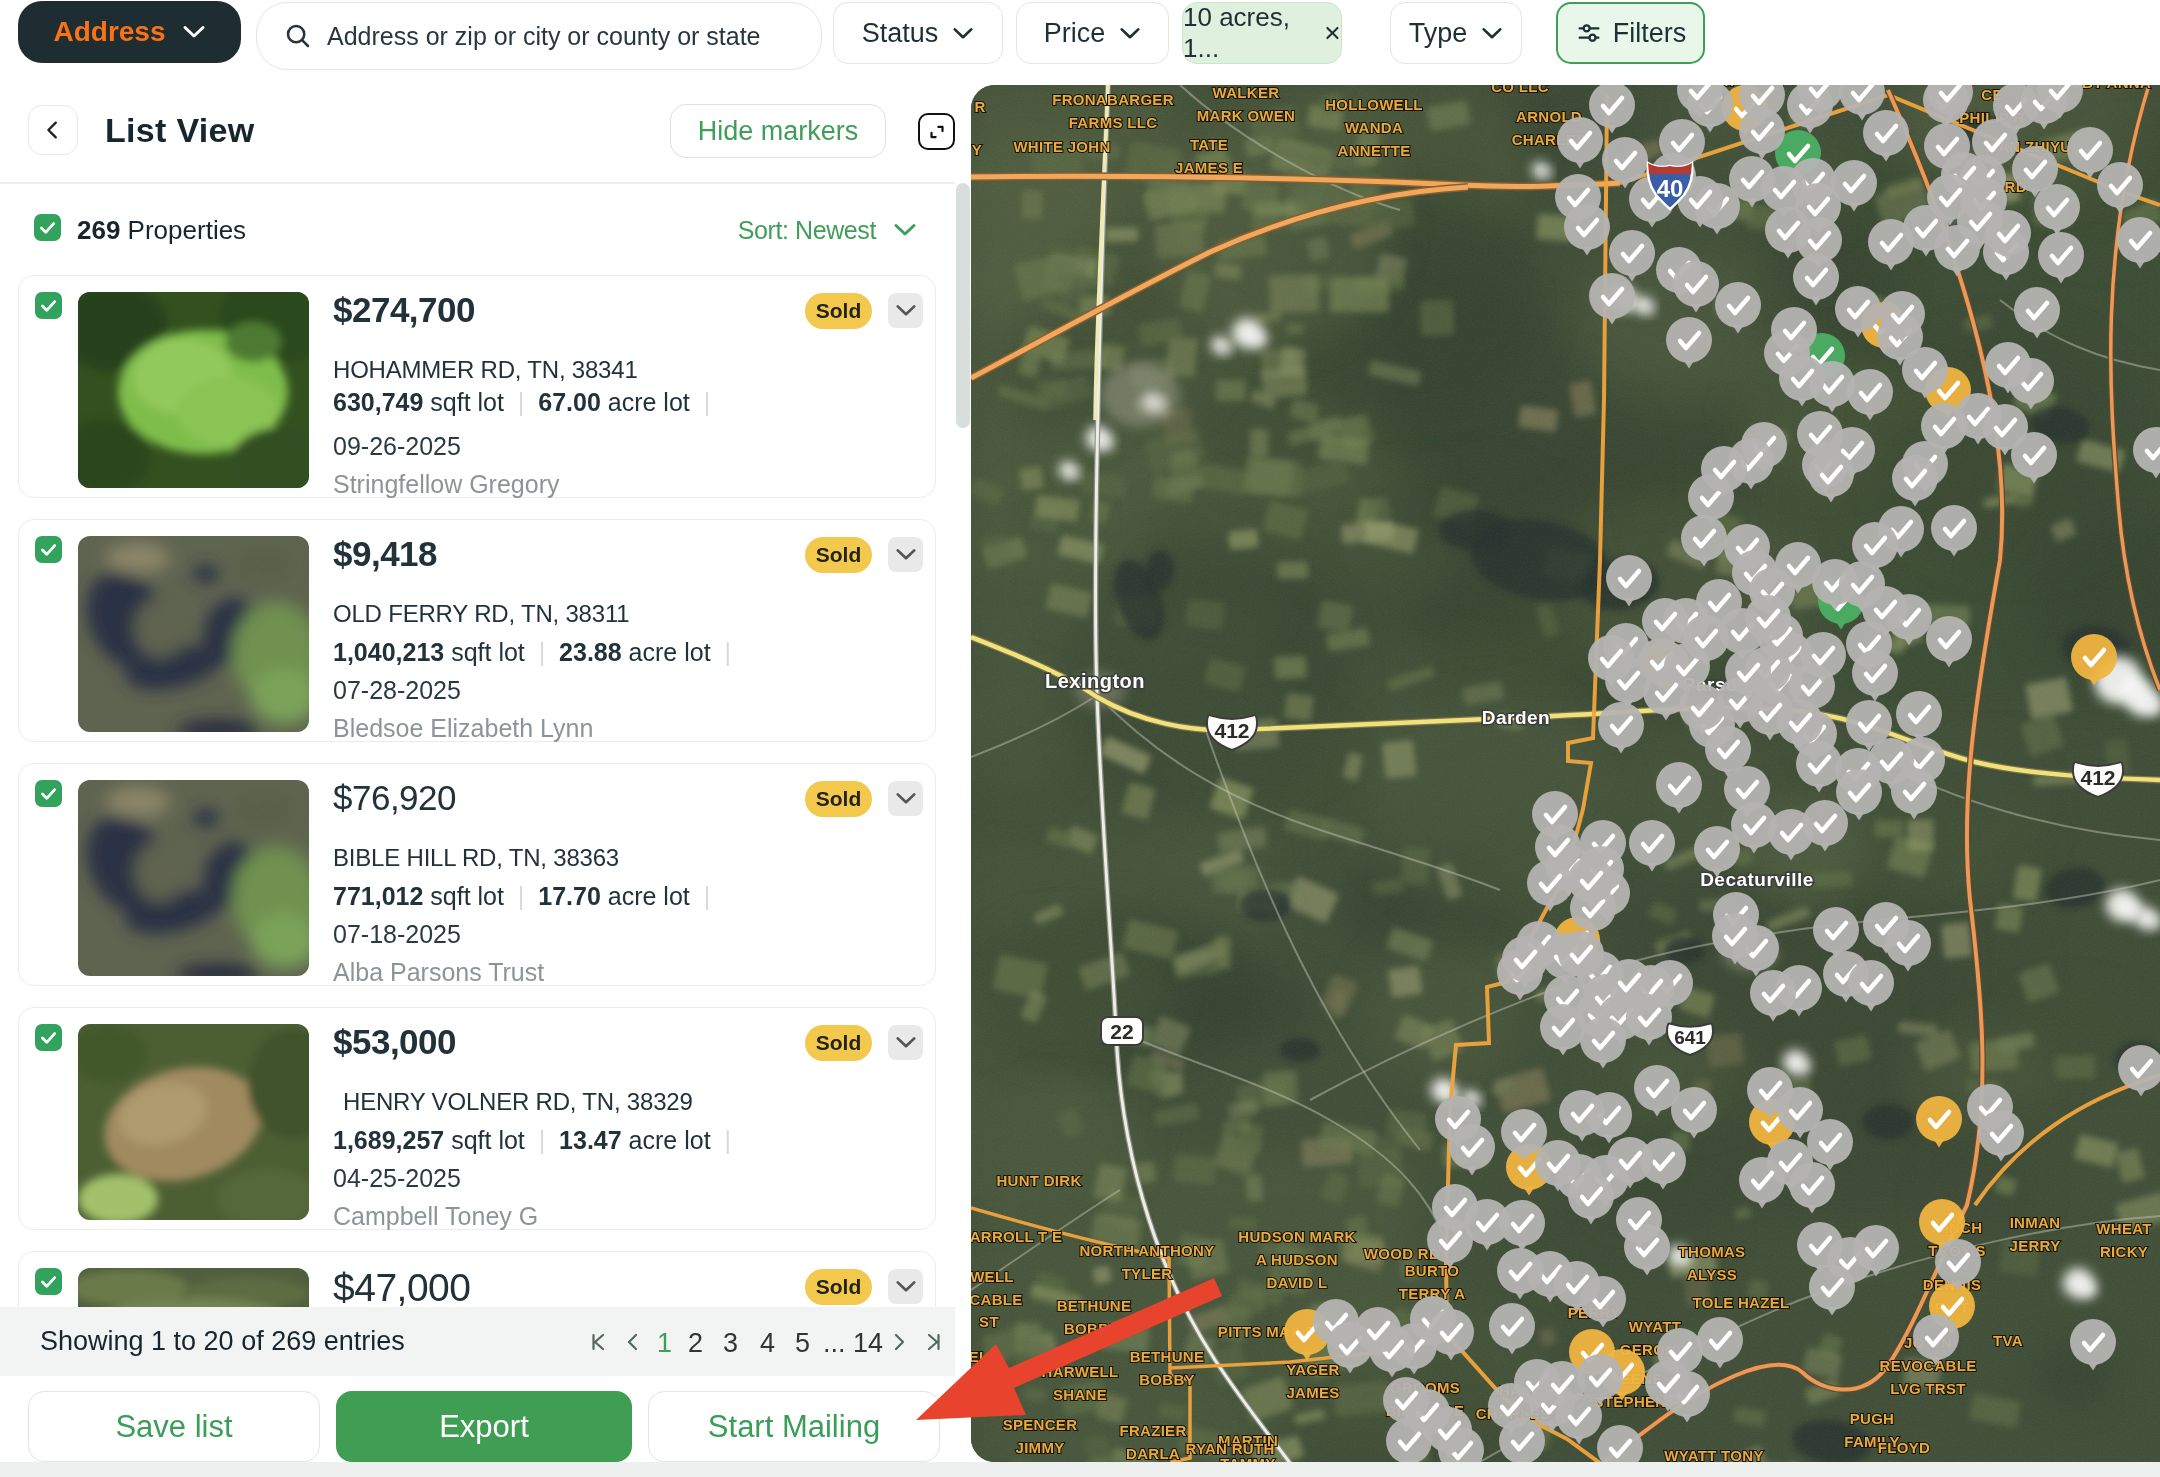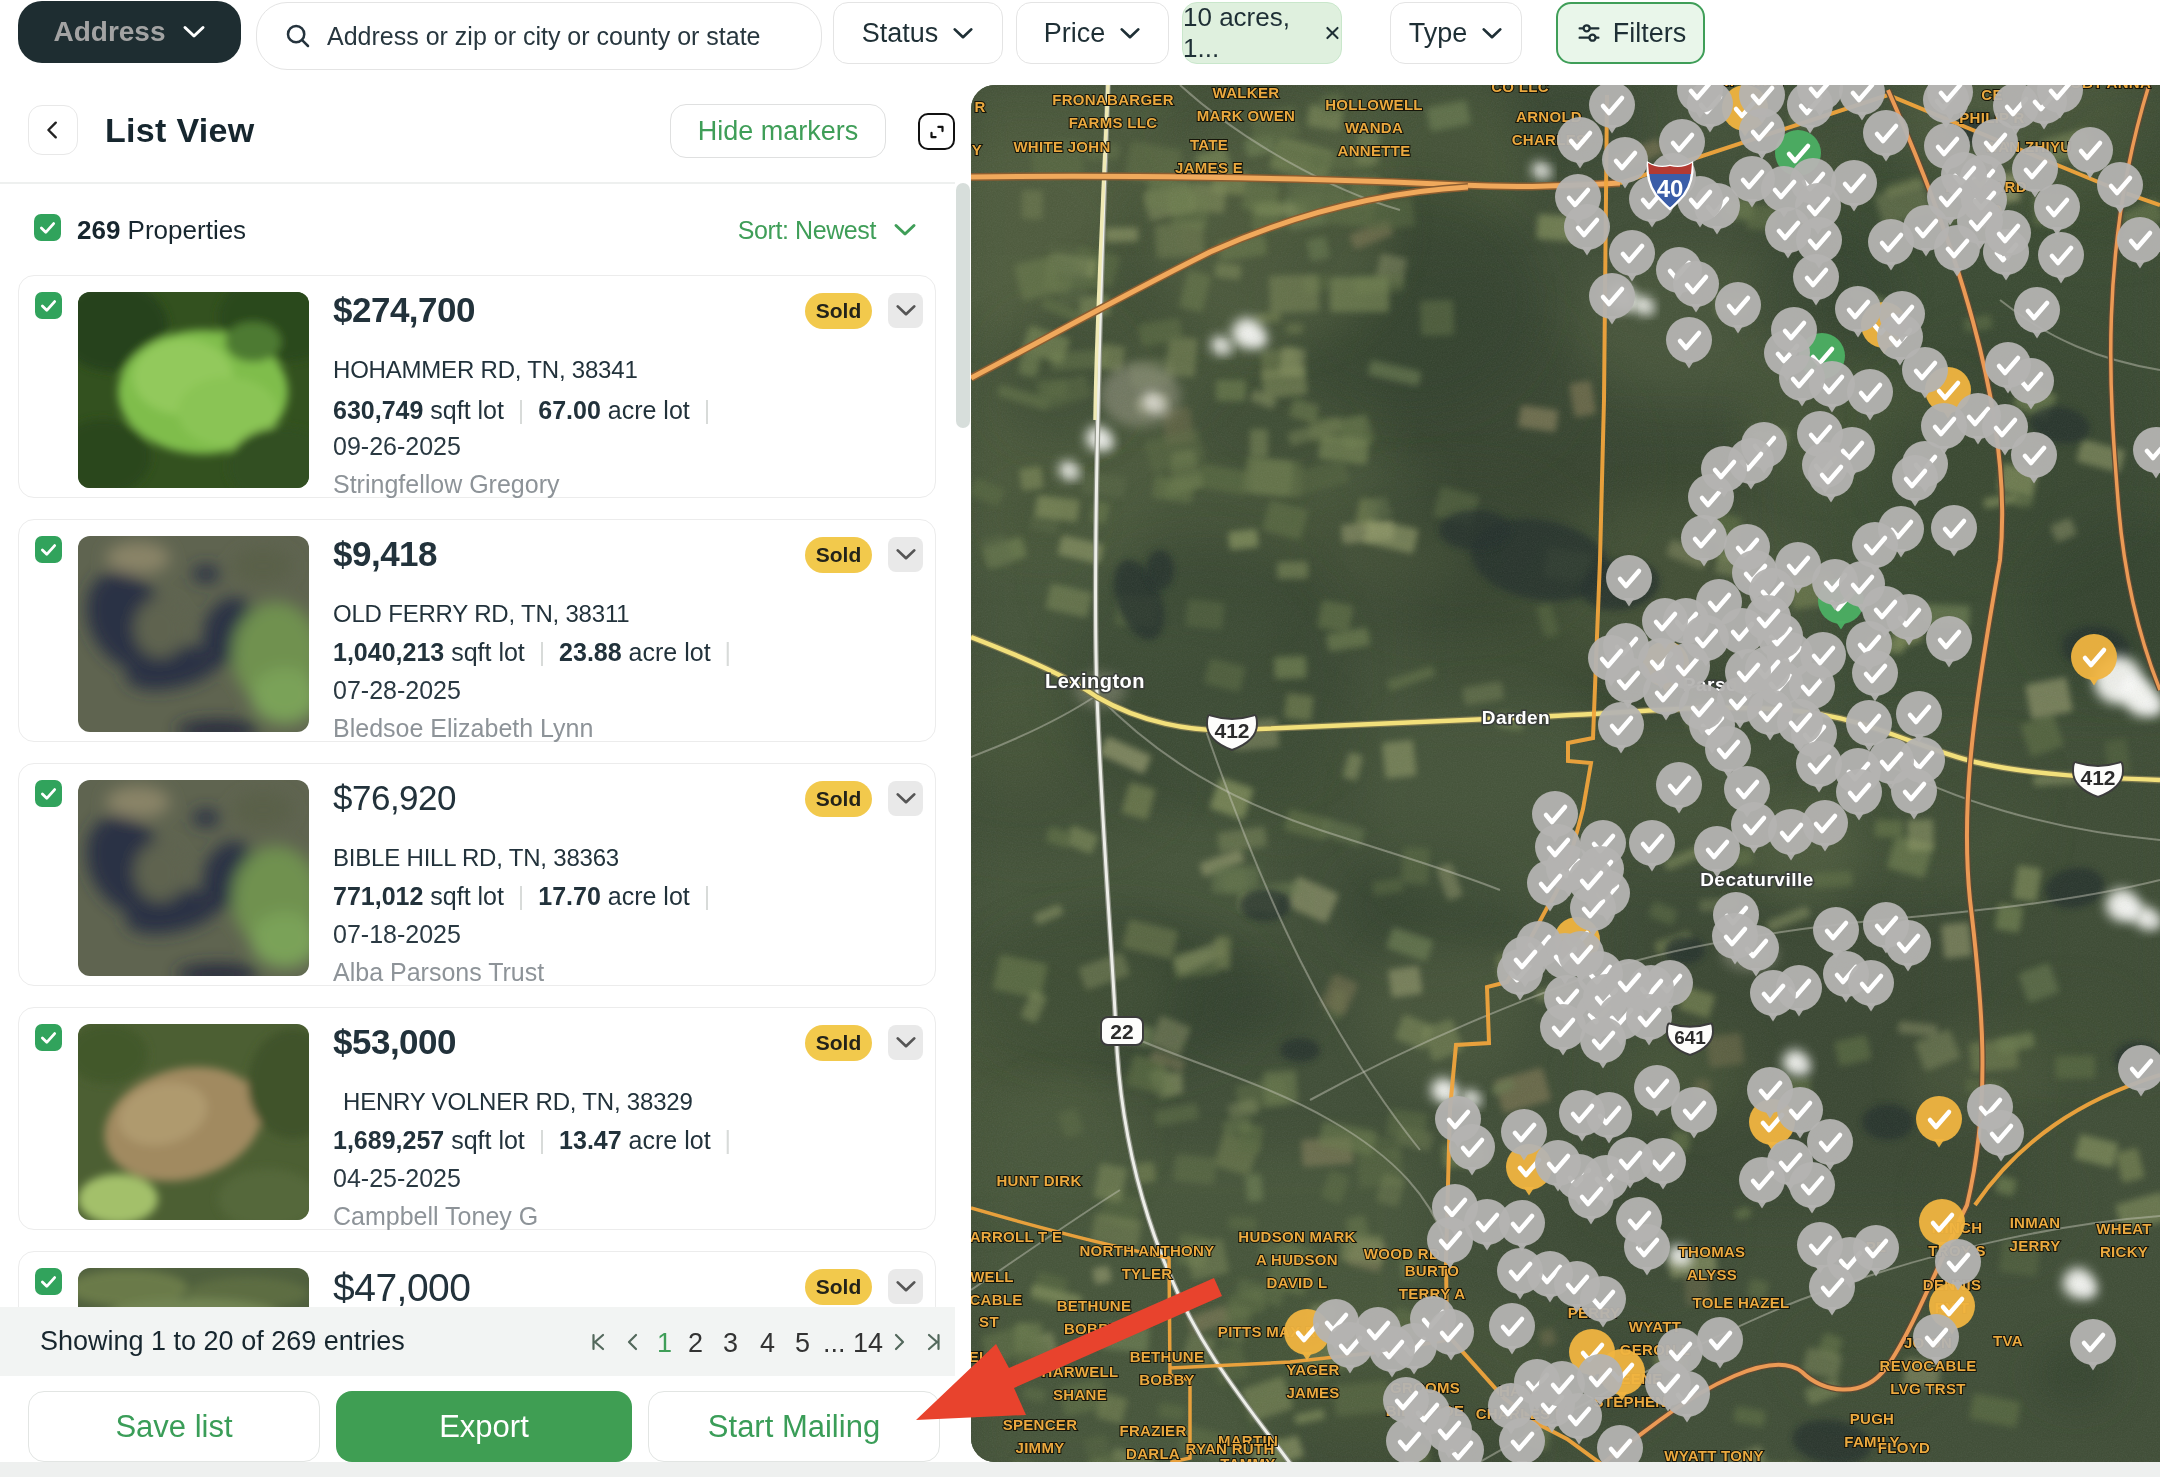--- a/index.html
+++ b/index.html
@@ -1871,21 +1871,21 @@
 <text x="1232" y="738" font-size="21" font-weight="bold" fill="#2b2b2b" text-anchor="middle">412</text>
 <path d="M2077.0,762.6 Q2098,769.3 2119.0,762.6 Q2123.0,760.0 2123.0,771.0 Q2123.0,787.8 2098,797.0 Q2073.0,787.8 2073.0,771.0 Q2073.0,760.0 2077.0,762.6 Z" fill="#fdfdfb" stroke="#3c3c3c" stroke-width="2"></path>
 <text x="2098" y="785" font-size="21" font-weight="bold" fill="#2b2b2b" text-anchor="middle">412</text>
 <path d="M1670.7,1023.8 Q1690,1029.9 1709.3,1023.8 Q1713.0,1021.6 1713.0,1031.4 Q1713.0,1046.6 1690,1055.0 Q1667.0,1046.6 1667.0,1031.4 Q1667.0,1021.6 1670.7,1023.8 Z" fill="#fdfdfb" stroke="#3c3c3c" stroke-width="2"></path>
 <text x="1690" y="1044" font-size="19" font-weight="bold" fill="#2b2b2b" text-anchor="middle">641</text>
 <rect x="1101" y="1017" width="42" height="28" rx="7" fill="#fdfdfb" stroke="#3c3c3c" stroke-width="2"></rect>
 <text x="1122" y="1039" font-size="21" font-weight="bold" fill="#2b2b2b" text-anchor="middle">22</text>
 </svg></div>
 
 <div class="abs" style="left:18px;top:1px;width:223px;height:62px;background:#1e2d31;border-radius:24px;display:flex;align-items:center;justify-content:center;gap:16px">
-  <span style="color:#a3a3a3;font-size:28px;font-weight:bold">Address</span>
+  <span style="color:#f97316;font-size:28px;font-weight:bold">Address</span>
     <svg width="24" height="14" viewBox="0 0 24 14">
       <path d="M3,2.5 L12,11 L21,2.5" fill="none" stroke="#fff" stroke-width="3" stroke-linecap="round" stroke-linejoin="round"></path>
     </svg>
 </div>
 <div class="abs" style="left:256px;top:2px;width:566px;height:68px;background:#fff;border:1.5px solid #e4e4e4;border-radius:31px;display:flex;align-items:center">
   <svg width="30" height="30" viewBox="0 0 24 24" style="margin-left:26px">
       <circle cx="10.5" cy="10.5" r="6.5" fill="none" stroke="#24333d" stroke-width="2"></circle>
       <path d="M15.5,15.5 L20,20" stroke="#24333d" stroke-width="2" stroke-linecap="round"></path>
     </svg>
   <span style="margin-left:14px;font-size:25px;color:#28373f">Address or zip or city or county or state</span>
@@ -1975,21 +1975,21 @@
         </g>
       </svg></div>
   <div style="position:absolute;left:314px;top:14px;font-size:35px;font-weight:bold;color:#22323b;letter-spacing:-0.5px">$274,700</div>
   <div style="position:absolute;left:786px;top:17px;width:67px;height:36px;border-radius:18px;background:#f2c94c;text-align:center;line-height:36px;font-size:21px;font-weight:bold;color:#23231a">Sold</div>
   <div style="position:absolute;left:869px;top:17px;width:35px;height:35px;border-radius:8px;background:#e9e9e9;display:flex;align-items:center;justify-content:center">
       <svg width="22" height="13" viewBox="0 0 24 14">
         <path d="M3,2.5 L12,11 L21,2.5" fill="none" stroke="#555" stroke-width="3" stroke-linecap="round" stroke-linejoin="round"></path>
       </svg>
     </div>
   <div style="position:absolute;left:314px;top:80px;font-size:24px;color:#22323b;letter-spacing:-0.2px">HOHAMMER RD, TN, 38341</div>
-  <div style="position:absolute;left:314px;top:120px;font-size:25px;color:#22323b"><b>630,749</b> sqft lot<span style="color:#d8dbd9">&nbsp;&nbsp;|&nbsp;&nbsp;</span><b>67.00</b> acre lot<span style="color:#d8dbd9">&nbsp;&nbsp;|</span></div>
+  <div style="position:absolute;left:314px;top:112px;font-size:25px;color:#22323b"><b>630,749</b> sqft lot<span style="color:#d8dbd9">&nbsp;&nbsp;|&nbsp;&nbsp;</span><b>67.00</b> acre lot<span style="color:#d8dbd9">&nbsp;&nbsp;|</span></div>
   <div style="position:absolute;left:314px;top:156px;font-size:25px;color:#2a3942">09-26-2025</div>
   <div style="position:absolute;left:314px;top:194px;font-size:25px;color:#8d9398">Stringfellow Gregory</div>
 </div>
 <div style="position:absolute;left:18px;top:519px;width:918px;height:223px;background:#fff;border:1.5px solid #ececec;border-radius:16px;box-sizing:border-box">
   <div style="position:absolute;left:16px;top:16px;width:27px;height:27px;border-radius:7px;background:#31a35c;display:flex;align-items:center;justify-content:center">
       <svg width="21" height="21" viewBox="0 0 24 24">
         <path d="M5,12.5 L10,17.5 L19,7.5" fill="none" stroke="#fff" stroke-width="3.2" stroke-linecap="round" stroke-linejoin="round"></path>
       </svg>
     </div>
   <div style="position:absolute;left:59px;top:16px;width:231px;height:196px;border-radius:12px;overflow:hidden"><svg width="231" height="196" viewBox="0 0 231 196" xmlns="http://www.w3.org/2000/svg">

